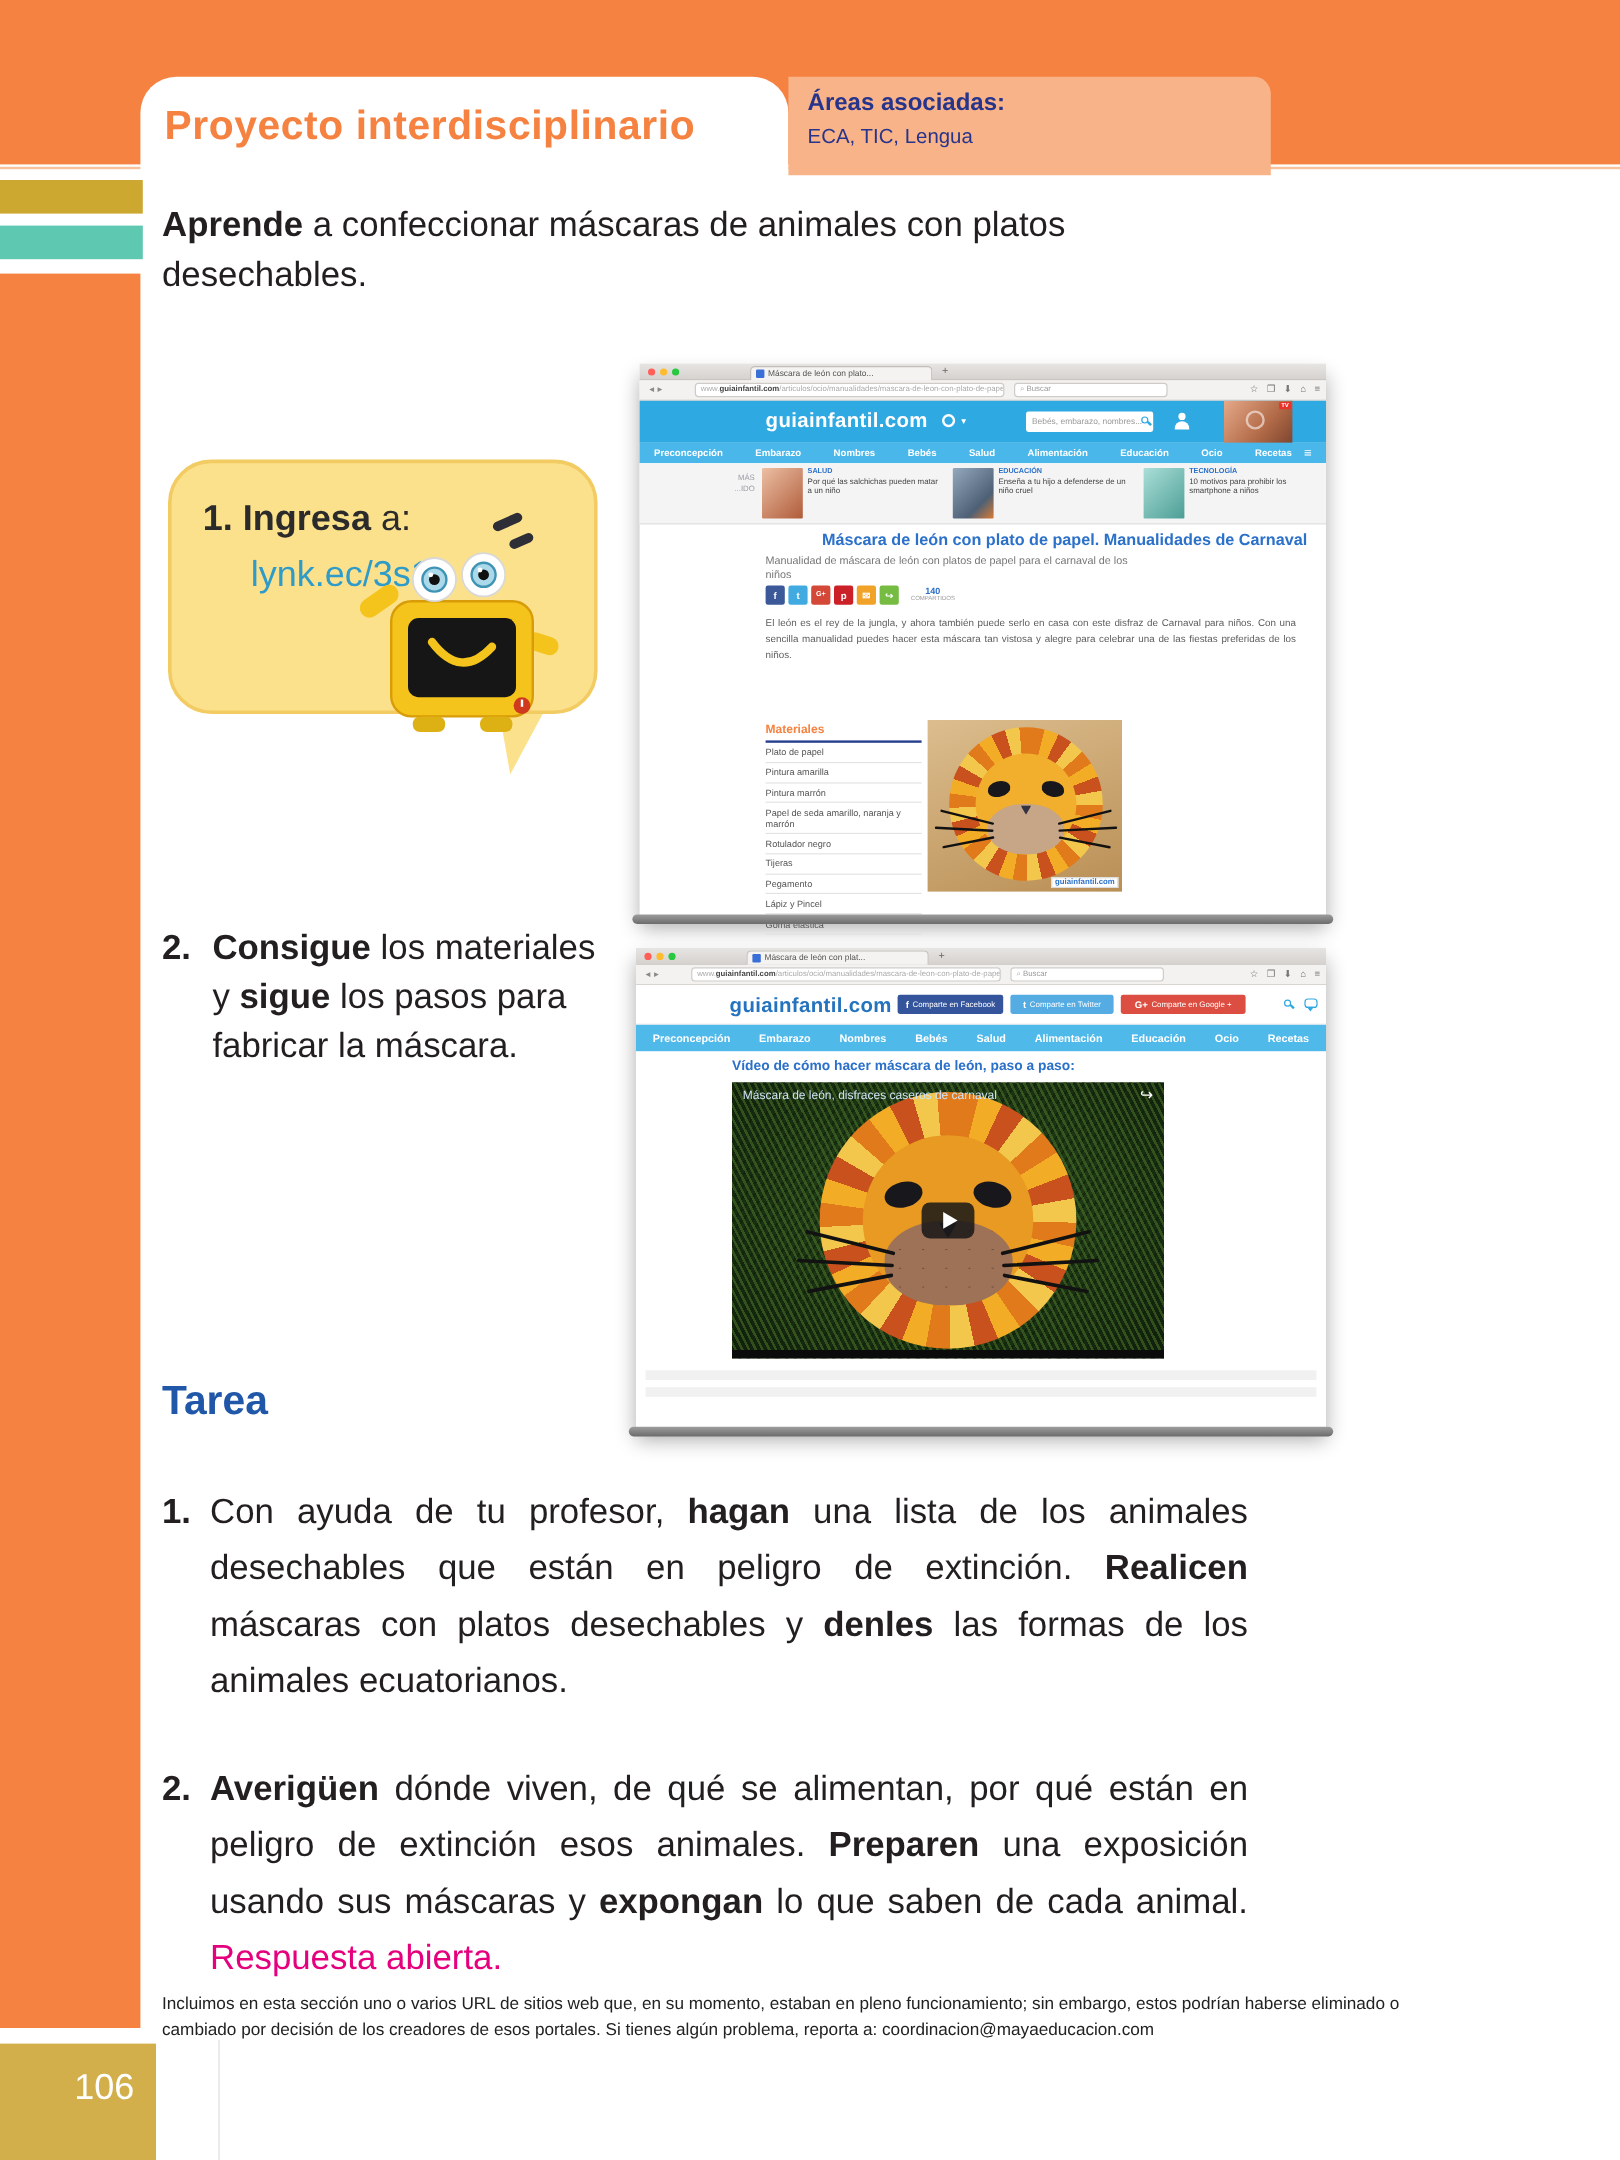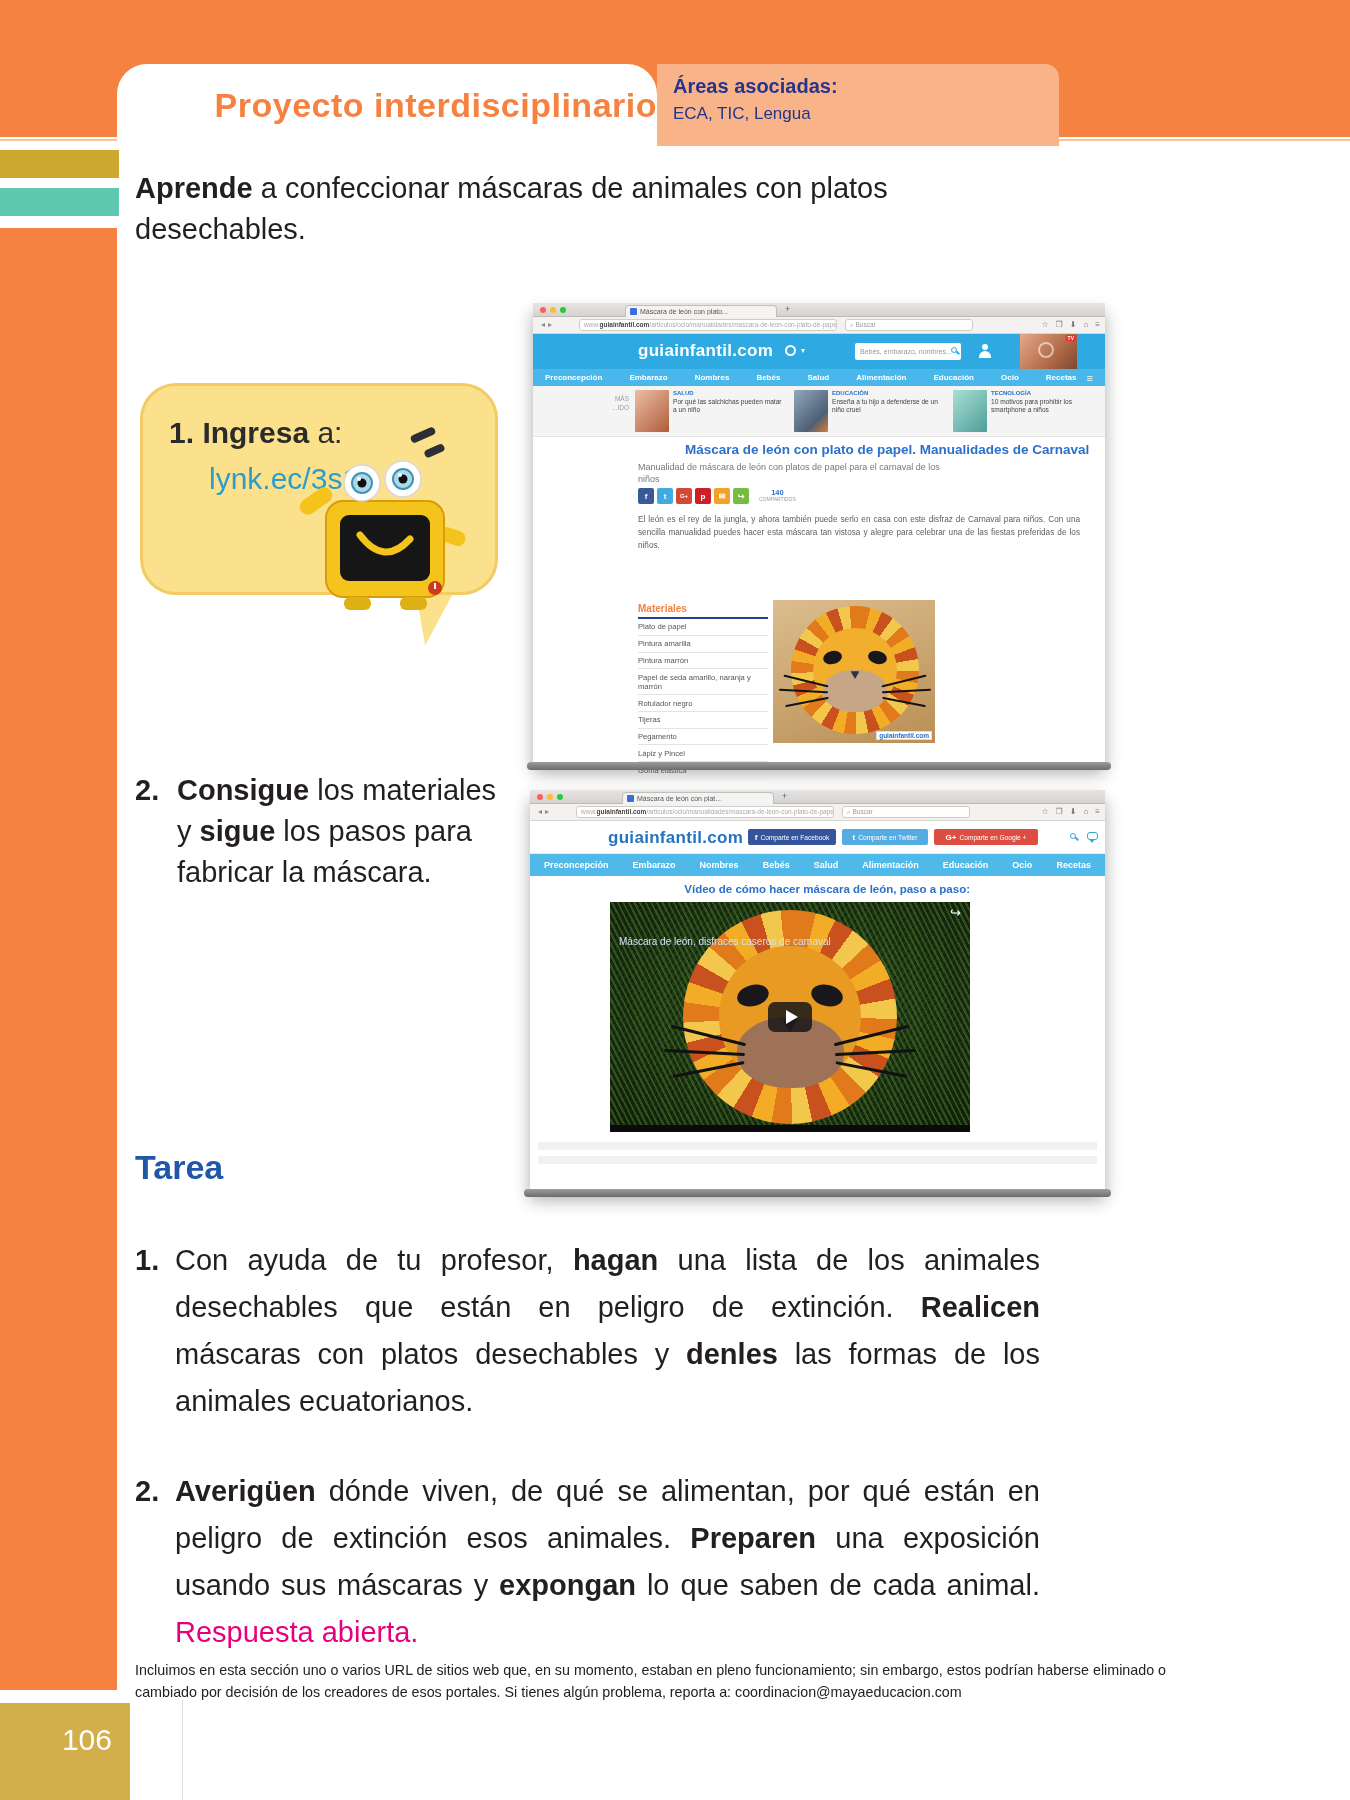--- a/index.html
+++ b/index.html
@@ -10,21 +10,21 @@
   }
   *{margin:0;padding:0;box-sizing:border-box;}
   html,body{width:1350px;height:1800px;}
   body{position:relative;background:#fff;font-family:"Liberation Sans",sans-serif;color:var(--text);overflow:hidden;}
   .abs{position:absolute;}
   .b{font-weight:bold;}
 
   
   .band{left:0;top:0;width:1350px;height:137px;background:var(--orange);}
   .band-rule{left:0;top:139px;width:1350px;height:2px;background:#F7C29B;}
-  .title-pill{left:117px;top:64px;width:540px;height:82px;background:#fff;border-radius:30px 30px 0 0;display:flex;align-items:center;padding-left:20px;z-index:2;justify-content:flex-end;}
+  .title-pill{left:117px;top:64px;width:540px;height:82px;background:#fff;border-radius:30px 30px 0 0;display:flex;align-items:center;padding-left:20px;z-index:2;}
   .title-pill h1{font-size:34px;color:var(--orange);letter-spacing:.5px;}
   .areas-box{left:657px;top:64px;width:402px;height:82px;background:var(--pale-orange);border-radius:0 14px 0 0;padding:11px 0 0 16px;color:var(--dark-blue);z-index:2;}
   .areas-label{font-size:20px;font-weight:bold;}
   .areas-value{font-size:17px;margin-top:6px;}
   .gold-bar{left:0;top:150px;width:119px;height:28px;background:var(--gold);}
   .teal-bar{left:0;top:188px;width:119px;height:28px;background:var(--teal);}
   .left-bar{left:0;top:228px;width:117px;height:1462px;background:var(--orange);}
   .page-tab{left:0;top:1703px;width:130px;height:97px;background:var(--gold-tab);color:#fff;font-size:30px;text-align:right;padding:20px 18px 0 0;}
   .footer-vline{left:182px;top:1700px;width:1px;height:100px;background:#ddd;}
 
@@ -122,23 +122,23 @@
   .btn-fb{left:218px;width:88px;background:#34549B;}
   .btn-tw{left:312px;width:86px;background:#55ACE3;}
   .btn-gp{left:404px;width:104px;background:#DC4E41;}
   .share-btn .ic{font-weight:bold;font-size:8px;}
   .gi2-mag{position:absolute;left:540px;top:12px;}
   .gi2-mag .mag{position:relative;display:block;}
   .gi2-chat{position:absolute;left:557px;top:11px;width:11px;height:8px;border:1.5px solid var(--gi-blue);border-radius:3px;}
   .gi2-chat:after{content:'';position:absolute;left:1px;bottom:-4px;border-left:3px solid transparent;border-right:3px solid transparent;border-top:4px solid var(--gi-blue);}
   .gi2-nav{position:absolute;left:0;top:64px;right:0;height:22px;background:#4FB9EA;display:flex;align-items:center;padding:0 14px;}
   .gi2-nav .navlist{flex:1;display:flex;justify-content:space-between;font-size:9px;font-weight:bold;color:#fff;}
-  .video-heading{position:absolute;left:80px;top:93px;width:360px;text-align:right;font-size:11.5px;font-weight:bold;color:var(--site-title-blue);}
+  .video-heading{position:absolute;left:80px;top:93px;width:360px;text-align:left;font-size:11.5px;font-weight:bold;color:var(--site-title-blue);}
   .video{position:absolute;left:80px;top:112px;width:360px;height:230px;overflow:hidden;background-color:#203a16;background-image:repeating-linear-gradient(63deg,rgba(80,125,45,.5) 0 2px,transparent 2px 5px),repeating-linear-gradient(-50deg,rgba(15,33,9,.65) 0 2px,transparent 2px 6px),radial-gradient(ellipse at 50% 45%,rgba(0,0,0,0) 40%,rgba(0,0,0,.5) 100%);}
-  .video-title{position:absolute;left:9px;top:6px;font-size:10px;color:#cfe3f5;z-index:3;margin-top:28px;}
+  .video-title{position:absolute;left:9px;top:6px;font-size:10px;color:#cfe3f5;z-index:3;}
   .video-share{position:absolute;right:9px;top:3px;font-size:13px;color:#fff;z-index:3;}
   .play{position:absolute;left:50%;top:50%;transform:translate(-50%,-50%);width:44px;height:30px;background:rgba(22,22,22,.85);border-radius:7px;z-index:3;display:flex;align-items:center;justify-content:center;}
   .play:after{content:'';border-left:12px solid #fff;border-top:7px solid transparent;border-bottom:7px solid transparent;margin-left:3px;}
   .video-bottom{position:absolute;left:0;right:0;bottom:0;height:7px;background:#0b0b0b;z-index:3;}
   .sep-row{position:absolute;left:8px;right:8px;height:8px;background:#f1f1f1;}
 
   
   .step2{left:135px;top:770px;width:380px;font-size:29px;line-height:41px;display:flex;}
   .step2 .num{width:42px;font-weight:bold;flex:none;}
   .tarea{left:135px;top:1148px;font-size:34px;font-weight:bold;color:var(--tarea-blue);}

